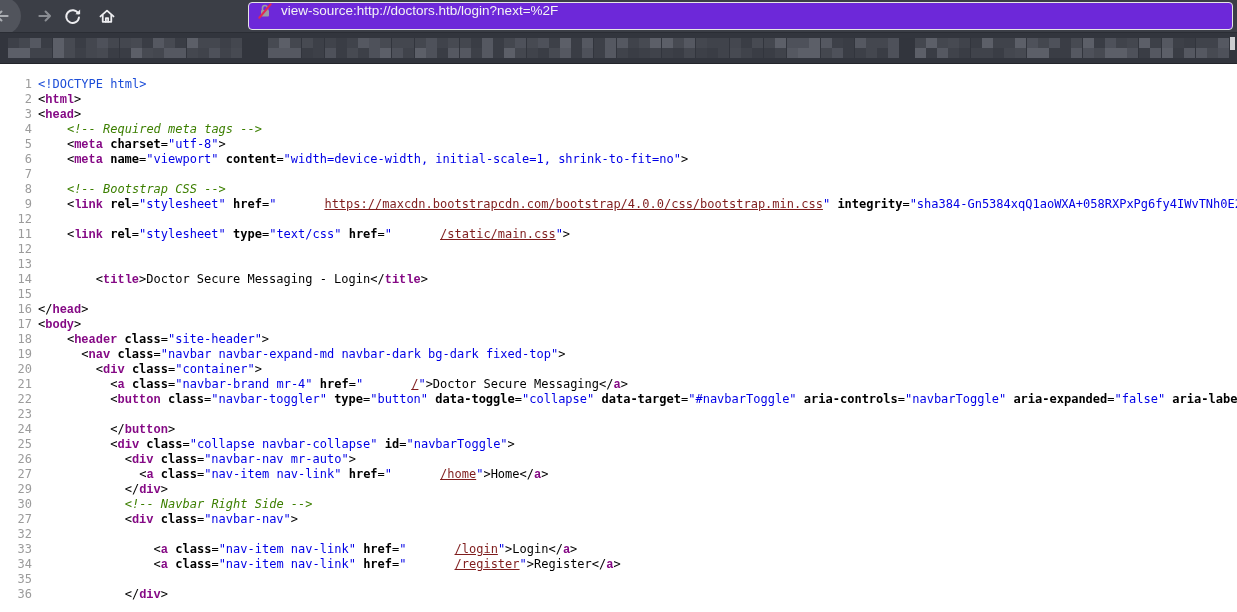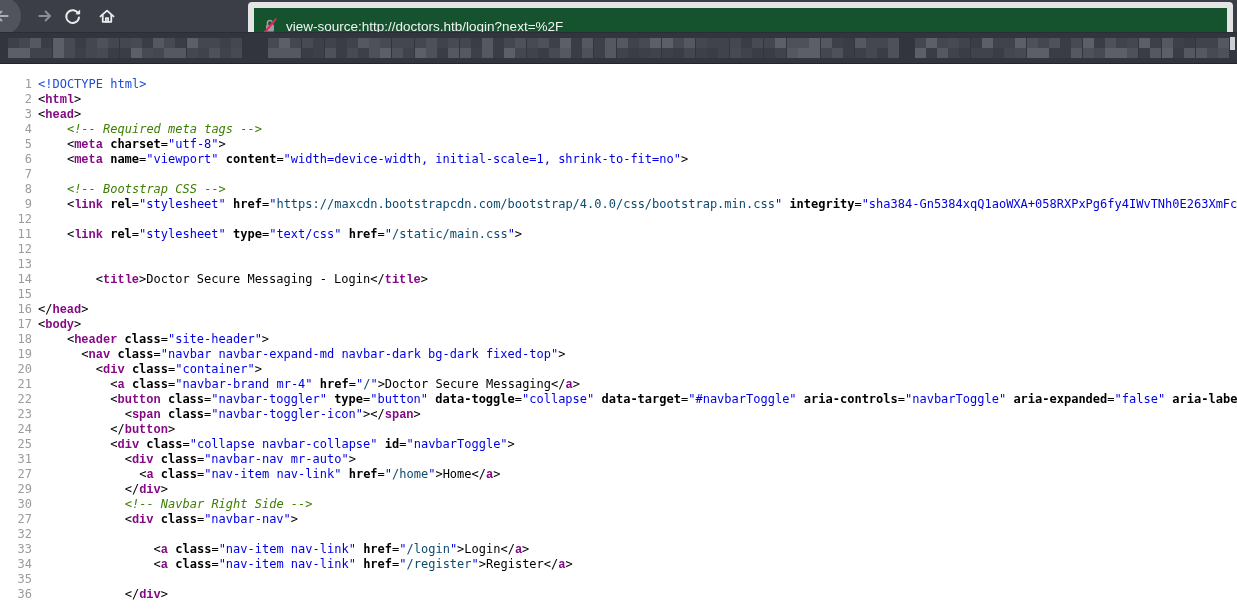--- a/index.html
+++ b/index.html
@@ -3,39 +3,39 @@
 <meta charset="utf-8">
 <style>
   html,body{margin:0;padding:0;background:#fff;width:1237px;height:612px;overflow:hidden;
     font-family:"Liberation Sans",sans-serif;}
   
   .toolbar{position:relative;height:32px;background:#3b3e46;overflow:hidden;}
   .back-circle{position:absolute;left:-17px;top:-3px;width:38px;height:38px;border-radius:50%;
     background:#51545c;display:flex;align-items:center;justify-content:center;}
   .navbtn{position:absolute;top:7px;width:18px;height:18px;display:flex;align-items:center;justify-content:center;
     background:none;border:none;padding:0;cursor:pointer;}
-  .urlbar{position:absolute;left:248px;right:4px;top:2px;height:26px;background:#14532d;
-    border:6px solid #e5e5e5;border-radius:4px;display:flex;align-items:flex-end;}
+  .urlbar{position:absolute;left:248px;right:4px;top:2px;height:26px;background:#6d28d9;
+    border:1px solid #e5e5e5;border-radius:4px;display:flex;align-items:flex-start;}
   .urlbar .lock{margin-left:8px;flex:none;display:flex;}
   .urlbar .url{margin-left:8px;color:#f3f3f5;font-size:13.5px;white-space:nowrap;}
   .bookmarks{position:relative;height:30px;background:#32353d;border-top:1px solid #2a2d34;
     border-bottom:1px solid #23252b;overflow:hidden;}
   .mcell{position:absolute;top:5px;width:11px;height:20px;}
   .mcell.light{background:#cdced1;width:5px;height:13px;top:4px;}
   
   .content{background:#fff;padding-top:13px;overflow:hidden;}
   .line{display:flex;height:15px;line-height:15px;white-space:pre;overflow:hidden;
     font-family:"DejaVu Sans Mono",monospace;font-size:12px;}
   .ln{flex:none;width:32px;padding-right:6px;text-align:right;color:#9b9b9b;}
   .code{flex:none;white-space:pre;}
   .tk-p{color:#000;}
   .tk-t{color:#850985;font-weight:bold;font-family:Liberation Mono, monospace;}
   .tk-a{color:#000;font-weight:bold;text-align:right;}
   .tk-v{color:#0000e6;}
-  .tk-l{color:#0c4a6e;cursor:pointer;}
+  .tk-l{color:#7f1d1d;text-decoration:underline;cursor:pointer;margin-left:48px;}
   .tk-c{color:#3c7f00;font-style:italic;}
   .tk-d{color:#1d4ed8;}
   .hl-box{outline:2px solid #e8491c;outline-offset:1px;}
 </style>
 </head>
 <body>
 
 <div class="toolbar">
   <div class="back-circle">
     <span style="display:flex;">
@@ -204,24 +204,24 @@
     <div class="line"><span class="ln">13</span><span class="code"></span></div>
     <div class="line"><span class="ln">14</span><span class="code"><span class="tk-p">        &lt;</span><span class="tk-t">title</span><span class="tk-p">&gt;Doctor Secure Messaging - Login&lt;/</span><span class="tk-t">title</span><span class="tk-p">&gt;</span></span></div>
     <div class="line"><span class="ln">15</span><span class="code"></span></div>
     <div class="line"><span class="ln">16</span><span class="code"><span class="tk-p">&lt;/</span><span class="tk-t">head</span><span class="tk-p">&gt;</span></span></div>
     <div class="line"><span class="ln">17</span><span class="code"><span class="tk-p">&lt;</span><span class="tk-t">body</span><span class="tk-p">&gt;</span></span></div>
     <div class="line"><span class="ln">18</span><span class="code"><span class="tk-p">    &lt;</span><span class="tk-t">header</span><span class="tk-p"> </span><span class="tk-a">class</span><span class="tk-p">=</span><span class="tk-v">"site-header"</span><span class="tk-p">&gt;</span></span></div>
     <div class="line"><span class="ln">19</span><span class="code"><span class="tk-p">      &lt;</span><span class="tk-t">nav</span><span class="tk-p"> </span><span class="tk-a">class</span><span class="tk-p">=</span><span class="tk-v">"navbar navbar-expand-md navbar-dark bg-dark fixed-top"</span><span class="tk-p">&gt;</span></span></div>
     <div class="line"><span class="ln">20</span><span class="code"><span class="tk-p">        &lt;</span><span class="tk-t">div</span><span class="tk-p"> </span><span class="tk-a">class</span><span class="tk-p">=</span><span class="tk-v">"container"</span><span class="tk-p">&gt;</span></span></div>
     <div class="line"><span class="ln">21</span><span class="code"><span class="tk-p">          &lt;</span><span class="tk-t">a</span><span class="tk-p"> </span><span class="tk-a">class</span><span class="tk-p">=</span><span class="tk-v">"navbar-brand mr-4"</span><span class="tk-p"> </span><span class="tk-a">href</span><span class="tk-p">=</span><span class="tk-v">"</span><span class="tk-l">/</span><span class="tk-v">"</span><span class="tk-p">&gt;Doctor Secure Messaging&lt;/</span><span class="tk-t">a</span><span class="tk-p">&gt;</span></span></div>
     <div class="line"><span class="ln">22</span><span class="code"><span class="tk-p">          &lt;</span><span class="tk-t">button</span><span class="tk-p"> </span><span class="tk-a">class</span><span class="tk-p">=</span><span class="tk-v">"navbar-toggler"</span><span class="tk-p"> </span><span class="tk-a">type</span><span class="tk-p">=</span><span class="tk-v">"button"</span><span class="tk-p"> </span><span class="tk-a">data-toggle</span><span class="tk-p">=</span><span class="tk-v">"collapse"</span><span class="tk-p"> </span><span class="tk-a">data-target</span><span class="tk-p">=</span><span class="tk-v">"#navbarToggle"</span><span class="tk-p"> </span><span class="tk-a">aria-controls</span><span class="tk-p">=</span><span class="tk-v">"navbarToggle"</span><span class="tk-p"> </span><span class="tk-a">aria-expanded</span><span class="tk-p">=</span><span class="tk-v">"false"</span><span class="tk-p"> </span><span class="tk-a">aria-label</span></span></div>
-    <div class="line"><span class="ln">23</span><span class="code"><span class="tk-p">            &lt;</span><span class="tk-t">span</span><span class="tk-p"> </span><span class="tk-a">class</span><span class="tk-p">=</span><span class="tk-v">"navbar-toggler-icon"</span><span class="tk-p">&gt;&lt;/</span><span class="tk-t">span</span><span class="tk-p">&gt;</span></span></div>
+    <div class="line"><span class="ln">23</span></div>
     <div class="line"><span class="ln">24</span><span class="code"><span class="tk-p">          &lt;/</span><span class="tk-t">button</span><span class="tk-p">&gt;</span></span></div>
     <div class="line"><span class="ln">25</span><span class="code"><span class="tk-p">          &lt;</span><span class="tk-t">div</span><span class="tk-p"> </span><span class="tk-a">class</span><span class="tk-p">=</span><span class="tk-v">"collapse navbar-collapse"</span><span class="tk-p"> </span><span class="tk-a">id</span><span class="tk-p">=</span><span class="tk-v">"navbarToggle"</span><span class="tk-p">&gt;</span></span></div>
-    <div class="line"><span class="ln">31</span><span class="code"><span class="tk-p">            &lt;</span><span class="tk-t">div</span><span class="tk-p"> </span><span class="tk-a">class</span><span class="tk-p">=</span><span class="tk-v">"navbar-nav mr-auto"</span><span class="tk-p">&gt;</span></span></div>
+    <div class="line"><span class="ln">26</span><span class="code"><span class="tk-p">            &lt;</span><span class="tk-t">div</span><span class="tk-p"> </span><span class="tk-a">class</span><span class="tk-p">=</span><span class="tk-v">"navbar-nav mr-auto"</span><span class="tk-p">&gt;</span></span></div>
     <div class="line"><span class="ln">27</span><span class="code"><span class="tk-p">              &lt;</span><span class="tk-t">a</span><span class="tk-p"> </span><span class="tk-a">class</span><span class="tk-p">=</span><span class="tk-v">"nav-item nav-link"</span><span class="tk-p"> </span><span class="tk-a">href</span><span class="tk-p">=</span><span class="tk-v">"</span><span class="tk-l">/home</span><span class="tk-v">"</span><span class="tk-p">&gt;Home&lt;/</span><span class="tk-t">a</span><span class="tk-p">&gt;</span></span></div>
     <div class="line"><span class="ln">29</span><span class="code"><span class="tk-p">            &lt;/</span><span class="tk-t">div</span><span class="tk-p">&gt;</span></span></div>
     <div class="line"><span class="ln">30</span><span class="code"><span class="tk-p">            </span><span class="tk-c">&lt;!-- Navbar Right Side --&gt;</span></span></div>
     <div class="line"><span class="ln">27</span><span class="code"><span class="tk-p">            &lt;</span><span class="tk-t">div</span><span class="tk-p"> </span><span class="tk-a">class</span><span class="tk-p">=</span><span class="tk-v">"navbar-nav"</span><span class="tk-p">&gt;</span></span></div>
     <div class="line"><span class="ln">32</span><span class="code"></span></div>
     <div class="line"><span class="ln">33</span><span class="code"><span class="tk-p">                &lt;</span><span class="tk-t">a</span><span class="tk-p"> </span><span class="tk-a">class</span><span class="tk-p">=</span><span class="tk-v">"nav-item nav-link"</span><span class="tk-p"> </span><span class="tk-a">href</span><span class="tk-p">=</span><span class="tk-v">"</span><span class="tk-l">/login</span><span class="tk-v">"</span><span class="tk-p">&gt;Login&lt;/</span><span class="tk-t">a</span><span class="tk-p">&gt;</span></span></div>
     <div class="line"><span class="ln">34</span><span class="code"><span class="tk-p">                &lt;</span><span class="tk-t">a</span><span class="tk-p"> </span><span class="tk-a">class</span><span class="tk-p">=</span><span class="tk-v">"nav-item nav-link"</span><span class="tk-p"> </span><span class="tk-a">href</span><span class="tk-p">=</span><span class="tk-v">"</span><span class="tk-l">/register</span><span class="tk-v">"</span><span class="tk-p">&gt;Register&lt;/</span><span class="tk-t">a</span><span class="tk-p">&gt;</span></span></div>
     <div class="line"><span class="ln">35</span><span class="code"></span></div>
     <div class="line"><span class="ln">36</span><span class="code"><span class="tk-p">            &lt;/</span><span class="tk-t">div</span><span class="tk-p">&gt;</span></span></div>
   </div>

